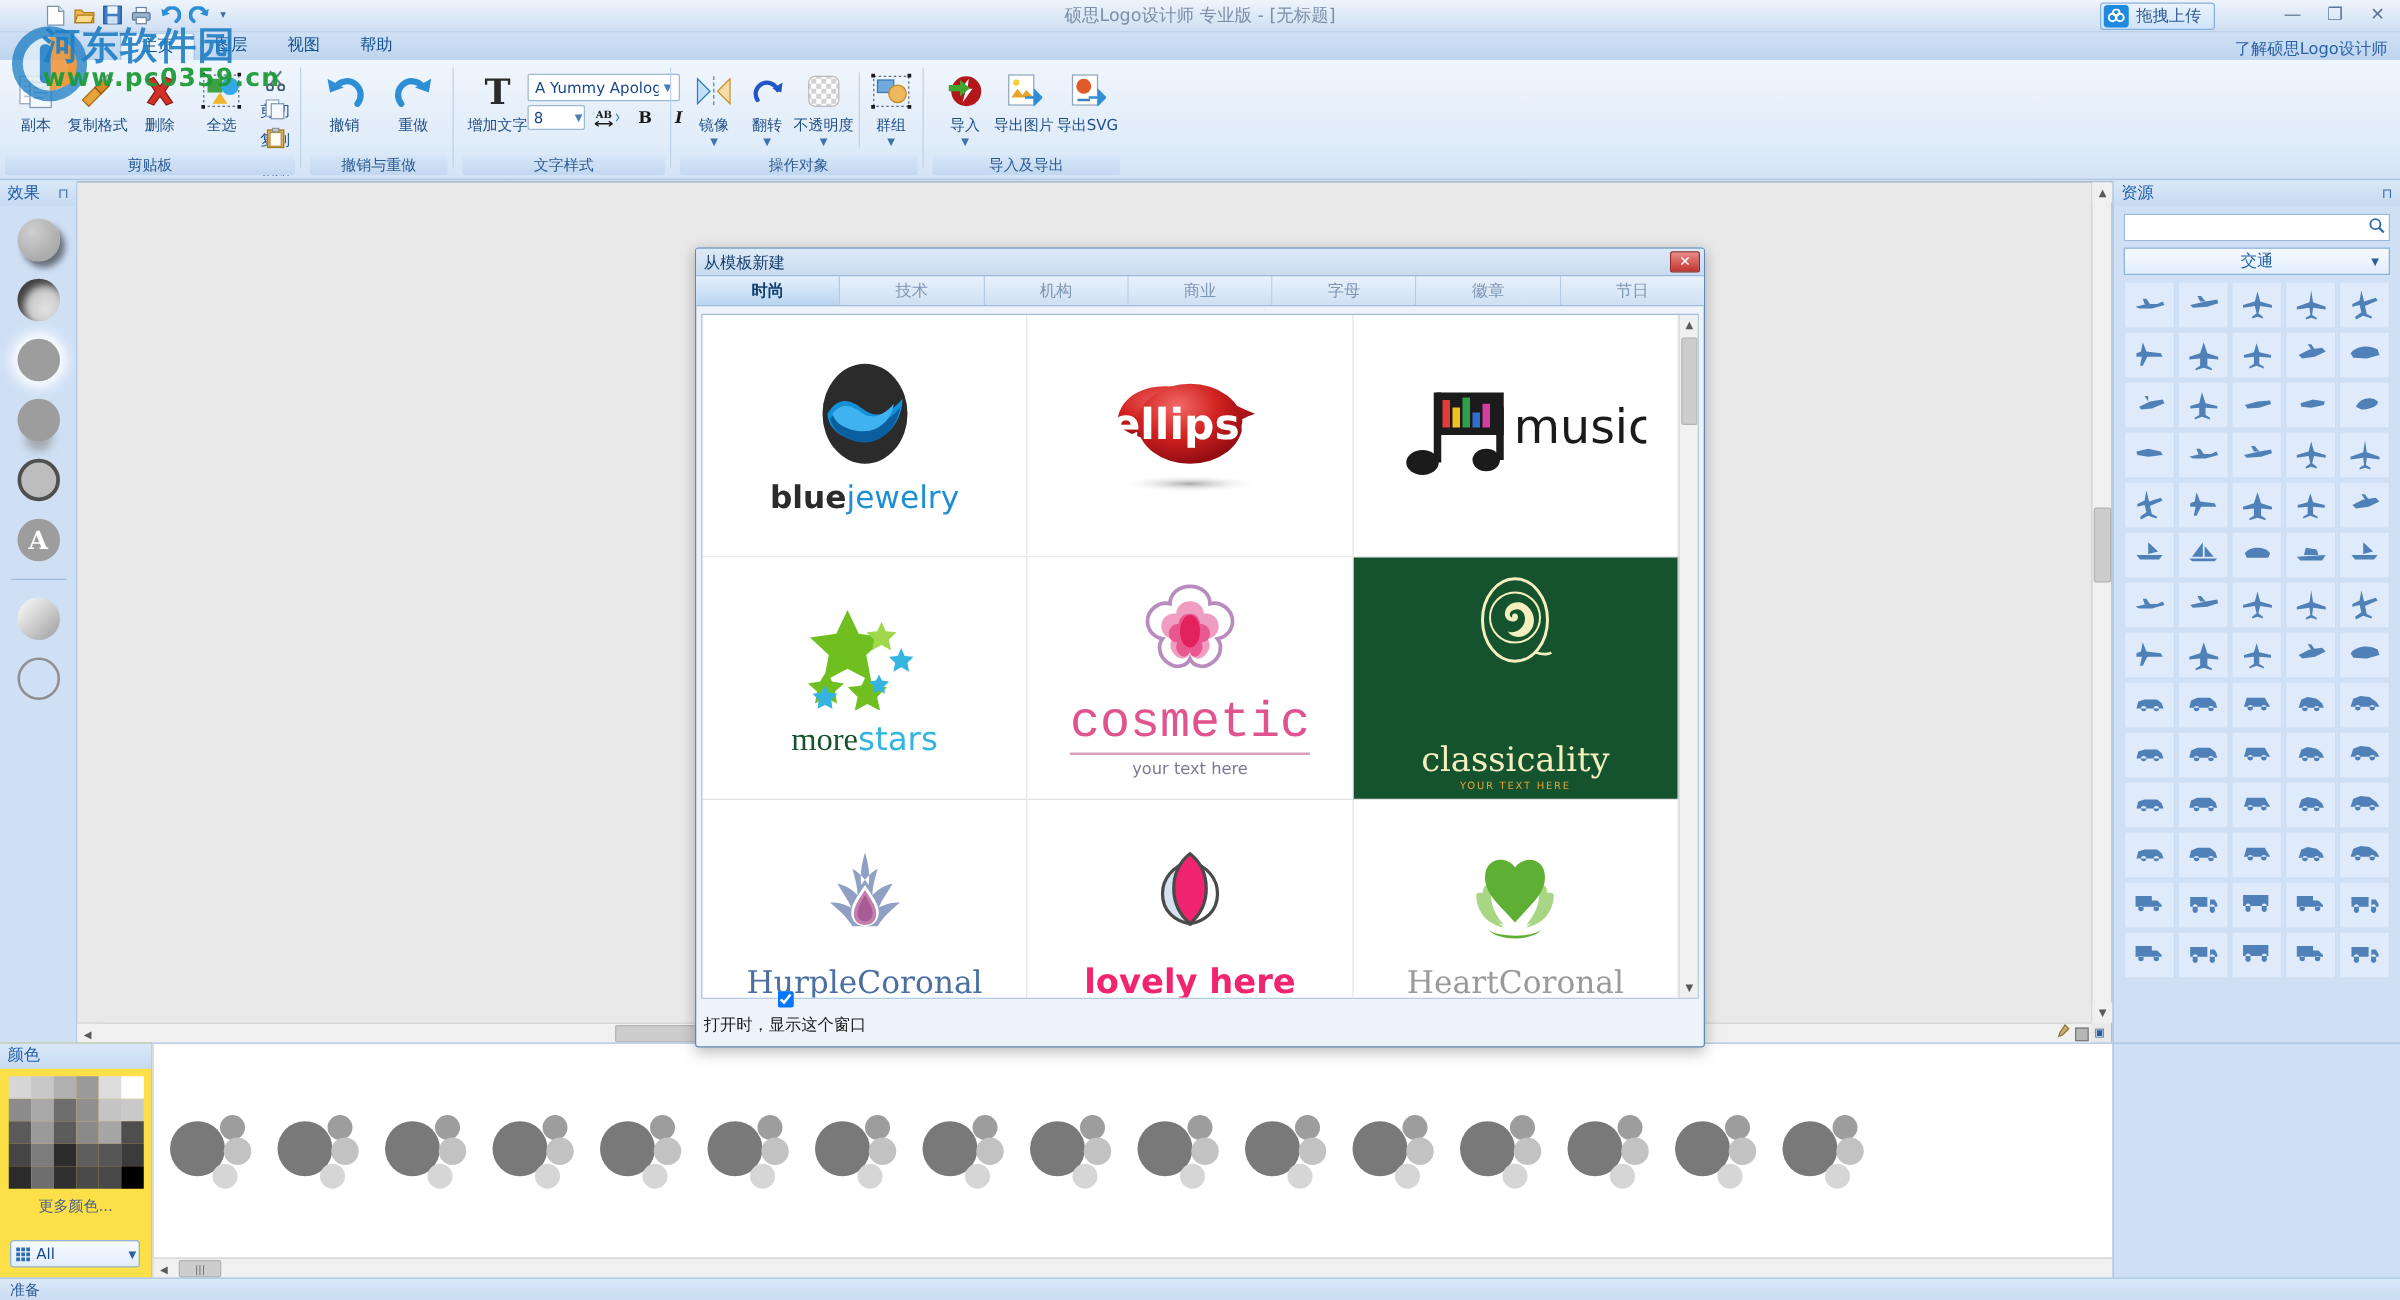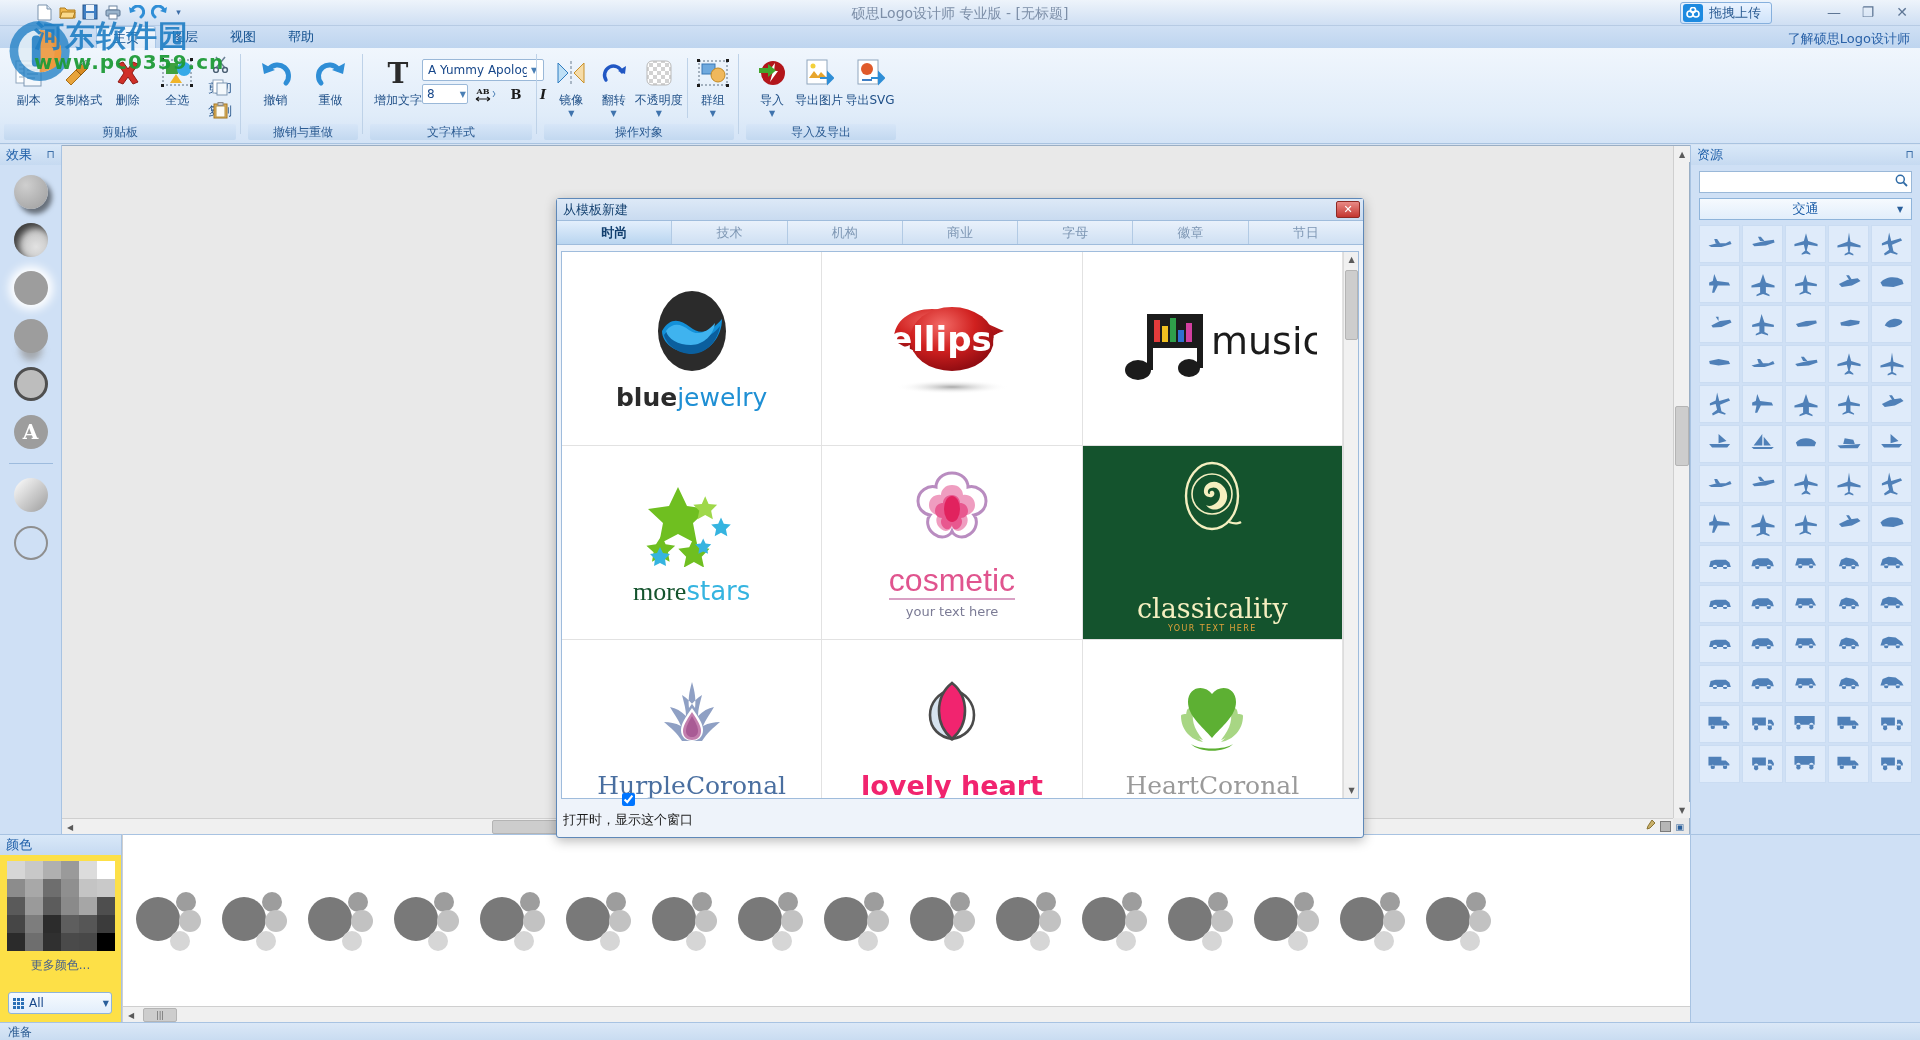--- a/index.html
+++ b/index.html
@@ -1260,21 +1260,21 @@
       <div class="tcell">
         <div class="logoart">
           <svg width="86" height="86" viewBox="0 0 86 86">
             <path d="M43 4c10 0 16 7 16 14 8-2 18 4 18 14 0 8-6 13-12 14 4 5 3 14-4 19-8 6-16 2-18-3-2 5-10 9-18 3-7-5-8-14-4-19-6-1-12-6-12-14 0-10 10-16 18-14 0-7 6-14 16-14z" fill="none" stroke="#b98cc0" stroke-width="3"></path>
             <path d="M43 16c7 0 11 5 11 10 6-1 12 3 12 10 0 6-5 10-9 10 3 4 2 10-3 14-5 4-10 1-11-3-1 4-6 7-11 3-5-4-6-10-3-14-4 0-9-4-9-10 0-7 6-11 12-10 0-5 4-10 11-10z" fill="#ef9dc0"></path>
             <path d="M43 26c5 0 8 4 8 8 4 0 8 3 8 8 0 4-3 7-7 7 2 3 1 7-2 10-4 3-7 0-7-3-1 3-4 6-8 3-3-3-4-7-2-10-4 0-7-3-7-7 0-5 4-8 8-8 0-4 3-8 9-8z" fill="#e8588f"></path>
             <ellipse cx="43" cy="40" rx="8" ry="13" fill="#e1225e"></ellipse>
           </svg>
         </div>
         <div class="logotxt">
-          <div style="font-family:Liberation Sans, sans-serif;font-size:32px;color:#e0548e;border-bottom:2px solid #d9a0c4;padding-bottom:2px;line-height:1;">cosmetic</div>
+          <div style="font-family:Liberation Mono, monospace;font-size:40px;color:#e0548e;border-bottom:2px solid #d9a0c4;padding-bottom:2px;line-height:1;">cosmetic</div>
           <div style="font-size:13px;color:#7b7b95;margin-top:4px;font-family:'DejaVu Sans',sans-serif">your text here</div>
         </div>
       </div>
 
       <div class="tcell selected">
         <div class="logoart">
           <svg width="86" height="86" viewBox="0 0 86 86">
             <ellipse cx="43" cy="40" rx="26" ry="33" fill="none" stroke="#f5efc0" stroke-width="2.4"></ellipse>
             <path d="M60 66c8 3 12 0 12 0" fill="none" stroke="#f5efc0" stroke-width="2.2"></path>
             <circle cx="43" cy="38" r="20" fill="none" stroke="#f5efc0" stroke-width="1.6"></circle>
@@ -1305,21 +1305,21 @@
 
       <div class="tcell">
         <div class="logoart">
           <svg width="86" height="86" viewBox="0 0 86 86">
             <path d="M43 14c-14 4-22 14-22 26 0 14 10 22 22 24V14z" fill="#d6e3ef" stroke="#4a4a4a" stroke-width="2.6"></path>
             <path d="M43 14c14 4 22 14 22 26 0 14-10 22-22 24V14z" fill="#ffffff" stroke="#4a4a4a" stroke-width="2.6"></path>
             <path d="M43 8c9 7 13 17 13 28s-5 21-13 28c-8-7-13-17-13-28S34 15 43 8z" fill="#f1246f" stroke="#4a4a4a" stroke-width="2.6"></path>
           </svg>
         </div>
         <div class="logotxt">
-          <span style="font-family:'DejaVu Sans',sans-serif;font-size:27px;font-weight:bold;color:#f1246f;">lovely heart</span>
+          <span style="font-family:'DejaVu Sans',sans-serif;font-size:27px;font-weight:bold;color:#f1246f;">lovely here</span>
         </div>
       </div>
 
       <div class="tcell">
         <div class="logoart">
           <svg width="86" height="86" viewBox="0 0 86 86">
             <path d="M18 34c-4 14 4 26 16 30-10-12-12-22-9-32-3-1-6 0-7 2z" fill="#a8d684"></path>
             <path d="M68 34c4 14-4 26-16 30 10-12 12-22 9-32 3-1 6 0 7 2z" fill="#a8d684"></path>
             <path d="M12 40c0 14 10 24 22 26-12-10-16-20-14-28-4 0-8 0-8 2z" fill="#a8d684"></path>
             <path d="M74 40c0 14-10 24-22 26 12-10 16-20 14-28 4 0 8 0 8 2z" fill="#a8d684"></path>

